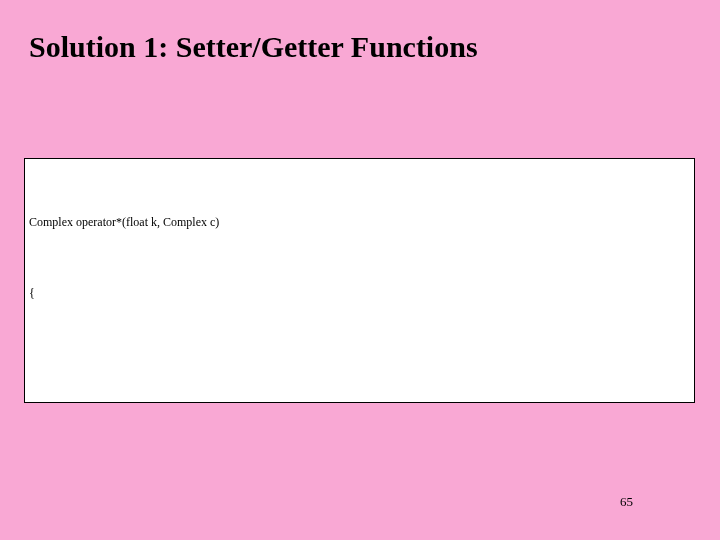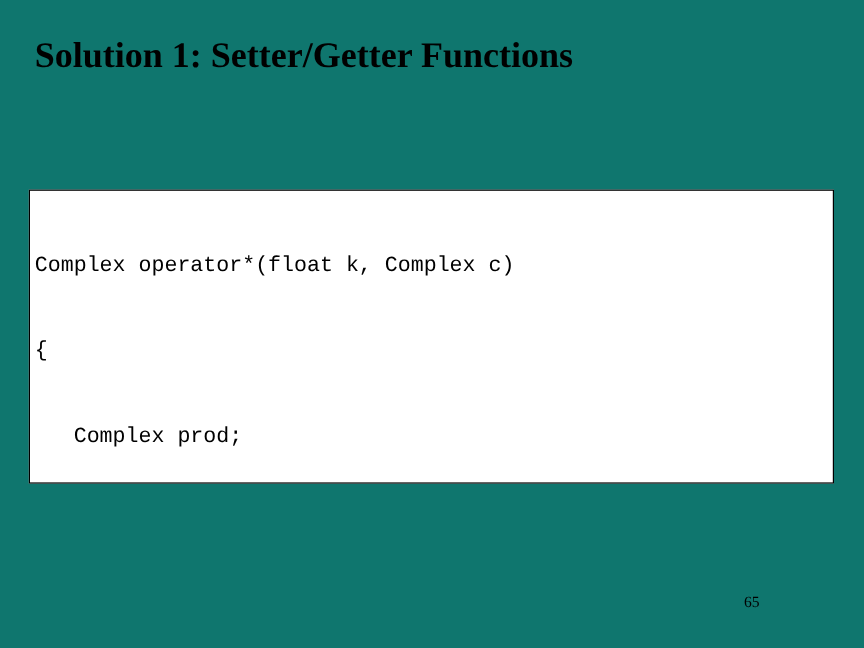--- a/index.html
+++ b/index.html
@@ -14,21 +14,21 @@
     overflow: hidden;
     font-family: "Liberation Serif", "DejaVu Serif", serif;
     color: #000000;
     position: relative;
   }
   .slide {
     position: absolute;
     inset: 0;
     width: 720px;
     height: 540px;
-    background: #0f766e;
+    background: #f9a8d4;
   }
   .slide-title {
     position: absolute;
     left: 29px;
     top: 29px;
     width: 662px;
     font-family: "Liberation Serif", "DejaVu Serif", serif;
     font-weight: bold;
     font-size: 30px;
     line-height: 36px;
@@ -58,22 +58,22 @@
     font-size: 18px;
     line-height: 23.8px;
     color: #000000;
     white-space: pre;
     tab-size: 4;
   }
   .code-line {
     display: block;
     white-space: pre;
     height: 23.8px;
-    font-family: Liberation Mono, monospace;
-    font-size: 18px;
+    font-family: Liberation Serif, serif;
+    font-size: 12px;
     line-height: 23.8px;
   }
   .page-number {
     position: absolute;
     left: 620px;
     top: 494px;
     width: 60px;
     text-align: left;
     font-family: "Liberation Serif", "DejaVu Serif", serif;
     font-size: 13px;
@@ -85,21 +85,20 @@
 <body>
 
 <div class="slide">
 
   <div class="slide-title">Solution 1: Setter/Getter Functions</div>
 
   <div class="code-box">
     <div class="code-lines">
       <span class="code-line">Complex operator*(float k, Complex c)</span>
       <span class="code-line">{</span>
-      <span class="code-line">   Complex prod;</span>
       
       
       
       
     </div>
   </div>
 
   <div class="page-number">65</div>
 
 </div>

